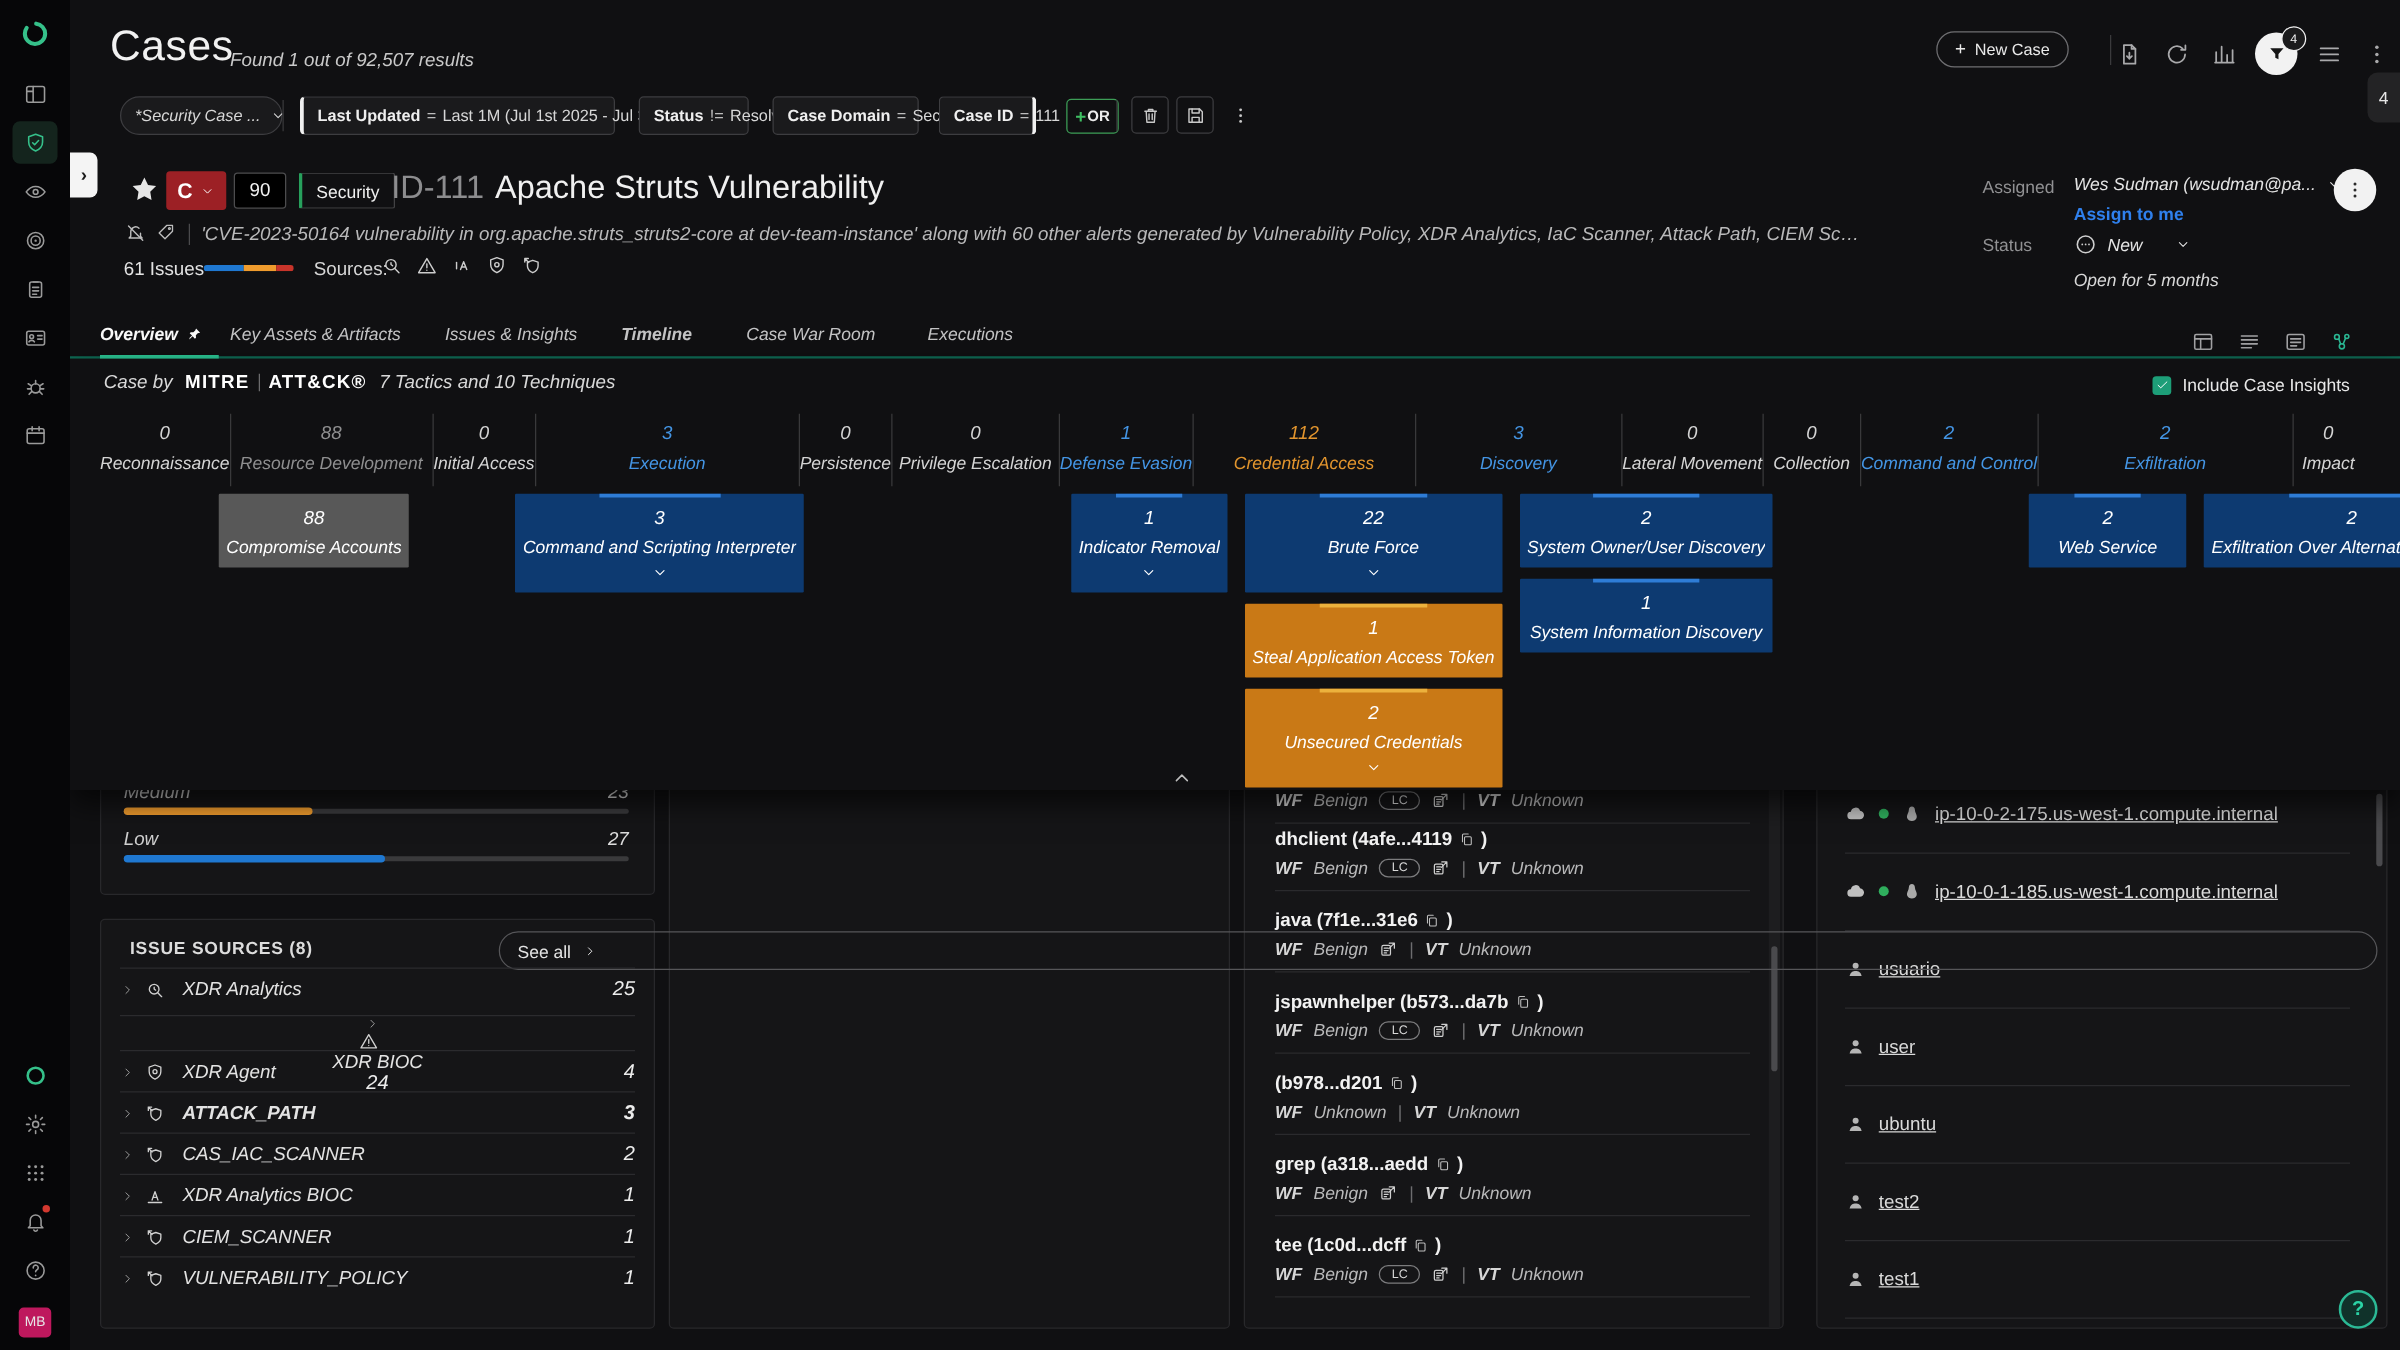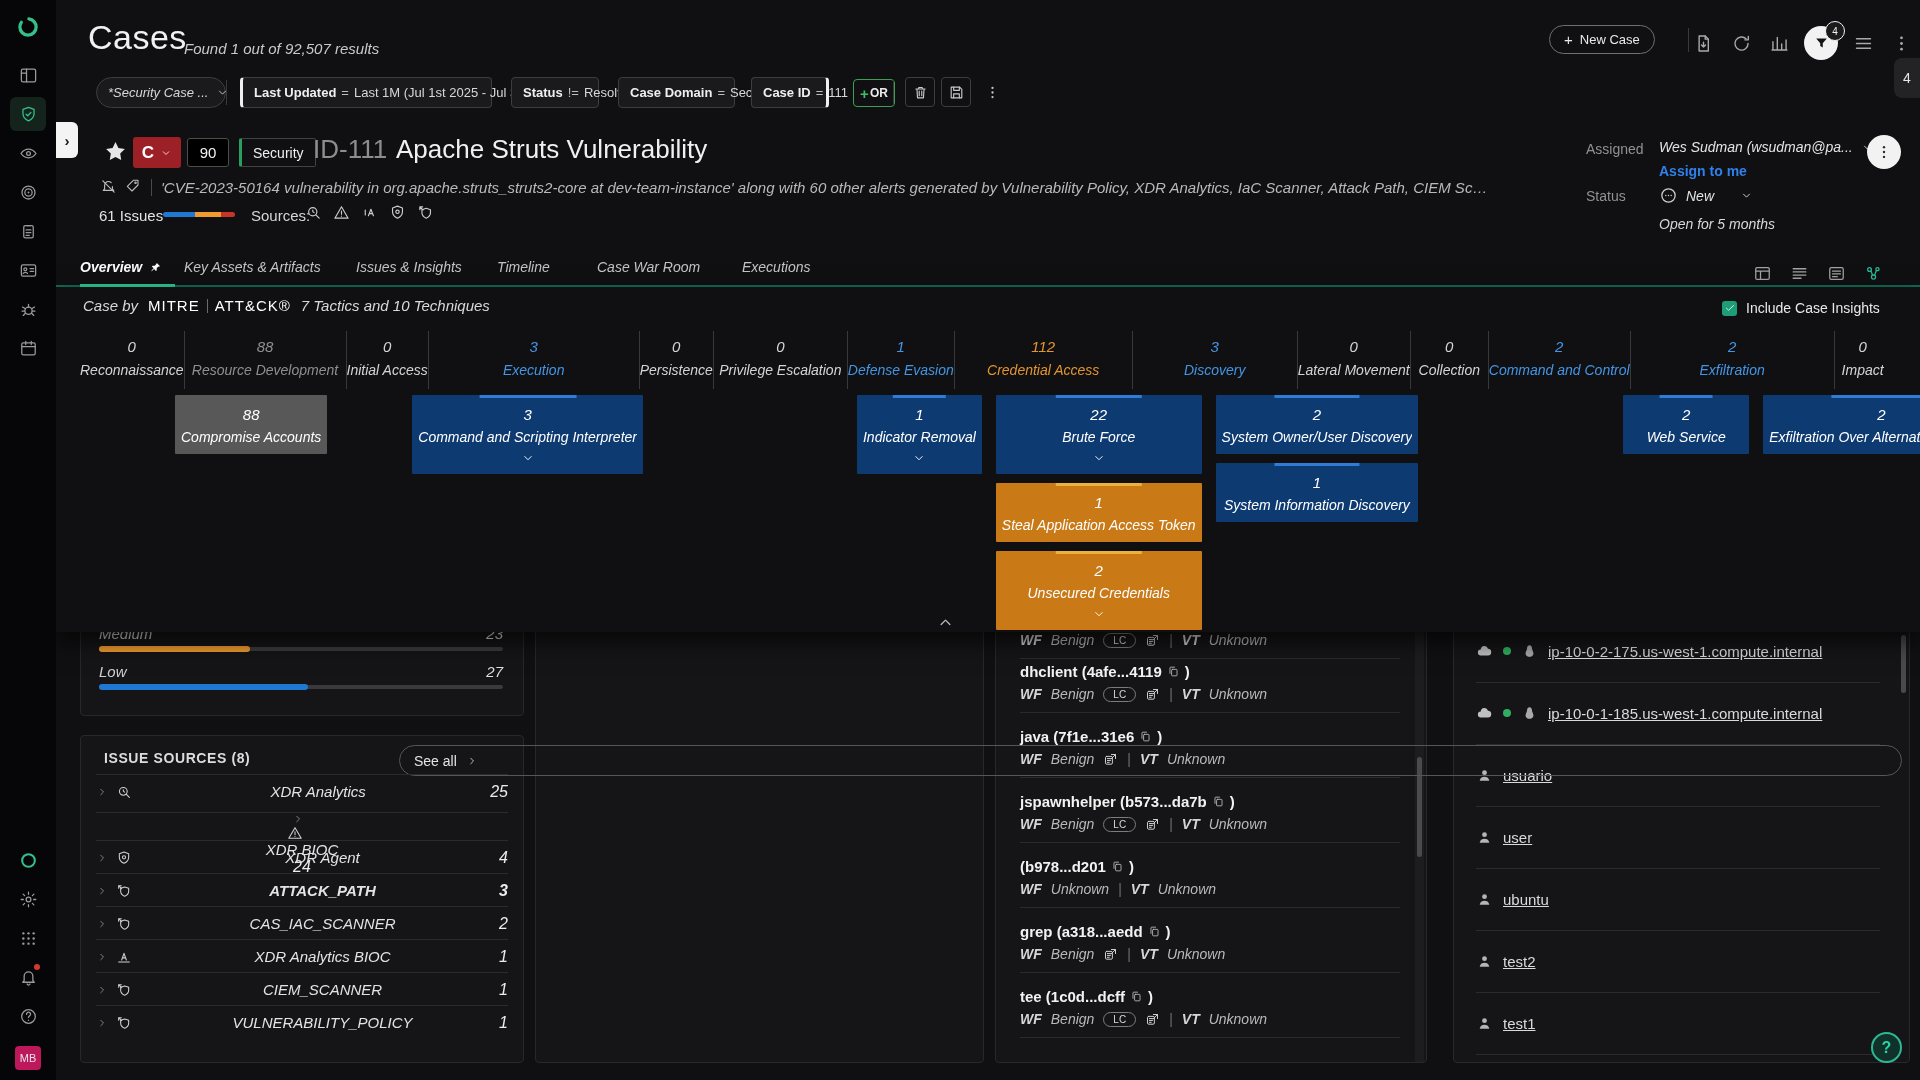--- a/index.html
+++ b/index.html
@@ -65,21 +65,21 @@
   .tab{position:absolute;top:259px;font-size:14px;color:#c3c3c4;display:flex;align-items:center;gap:7px;}
   .tab.active{color:#fafafa;font-weight:700;}
   .tab-underline{left:80px;top:284px;width:95px;height:3px;background:#2bc795;}
   .view-ic{top:265px;width:20px;height:20px;color:#a3a3a5;display:flex;align-items:center;justify-content:center;}
   .view-ic.active{color:#2bb995;}
 
   
   .mitre-layer{left:56px;top:287px;width:1864px;height:345px;background:#101012;z-index:3;box-shadow:0 10px 22px rgba(0,0,0,.65);}
   .mitre-bar{position:absolute;left:27px;top:10px;display:flex;align-items:center;gap:10px;font-size:15px;color:#d9d9d9;}
   .mitre-brand{display:flex;align-items:center;gap:7px;color:#fff;font-style:normal;}
-  .mitre-brand .b1{font-weight:400;letter-spacing:1px;font-size:15px;}
+  .mitre-brand .b1{font-weight:700;letter-spacing:1px;font-size:15px;}
   .mitre-brand .sep{width:1px;height:14px;background:#6b6b6d;}
   .include-box{position:absolute;left:1666px;top:13px;display:flex;align-items:center;gap:9px;font-size:14px;color:#e8e8e8;}
   .chk{width:15px;height:15px;border-radius:3px;background:#1d9e78;display:flex;align-items:center;justify-content:center;color:#fff;}
   .tactics{position:absolute;left:24px;top:44px;width:1812px;display:flex;}
   .t-col{box-sizing:border-box;border-right:1px solid #39393b;text-align:center;height:58px;padding-top:7px;}
   .t-col:last-child{border-right:none;}
   .t-count{font-size:15px;font-style:italic;}
   .t-label{font-size:14px;font-style:italic;margin-top:7px;white-space:nowrap;}
   .tone-plain{color:#d4d4d4;} .tone-dim{color:#8f8f90;} .tone-blue{color:#4495e4;} .tone-orange{color:#e2952e;}
   .tech-row{position:absolute;left:24px;top:108px;width:1812px;display:flex;align-items:flex-start;}
@@ -94,21 +94,21 @@
   .collapse-chev{left:936px;top:613px;color:#bdbdbd;z-index:4;}
 
   
   .card{position:absolute;background:#151517;border:1px solid #28282b;border-radius:4px;box-sizing:border-box;z-index:1;overflow:hidden;}
   .sevrow-label{position:absolute;left:18px;font-size:15px;color:#cfcfcf;}
   .sevrow-val{position:absolute;right:20px;font-size:15px;color:#dedede;}
   .sevbar{position:absolute;left:18px;width:404px;height:4px;background:#3a3a3c;border-radius:2px;}
   .sevbar .fill{height:6px;margin-top:-1px;border-radius:3px;}
   .is-header{position:absolute;left:24px;top:750px;font-size:14px;font-weight:700;letter-spacing:.6px;color:#dcdcdc;}
   .seeall{position:absolute;right:18px;top:745px;height:31px;border:1px solid #565659;border-radius:16px;display:flex;align-items:center;gap:9px;padding:0 14px;font-size:14px;color:#e4e4e4;box-sizing:border-box;}
-  .is-row{position:absolute;left:16px;width:412px;height:33px;display:flex;align-items:center;border-top:1px solid #2b2b2e;text-align:center;}
+  .is-row{position:absolute;left:16px;width:412px;height:33px;display:flex;align-items:center;border-top:1px solid #2b2b2e;}
   .is-row .chev{color:#9a9a9a;width:20px;display:flex;}
   .is-row .ric{width:30px;color:#d0d0d0;display:flex;}
   .is-row .lbl{flex:1;font-size:15px;color:#e3e3e3;}
   .is-row .val{font-size:16px;color:#ececec;}
   .proc-entry{position:absolute;left:24px;width:380px;border-bottom:1px solid #2a2a2d;}
   .proc-name{font-size:15px;font-weight:700;color:#f2f2f2;display:flex;align-items:center;gap:5px;white-space:nowrap;}
   .proc-status{display:flex;align-items:center;gap:9px;font-size:14px;color:#b9b9ba;margin:6px 0 10px;}
   .proc-status .wf{font-weight:700;color:#d6d6d6;font-style:italic;}
   .lc-badge{border:1px solid #7c7c7e;border-radius:9px;font-size:10px;padding:1px 9px;color:#d9d9d9;font-style:normal;}
   .pipe{color:#6d6d6f;}
@@ -459,21 +459,21 @@
             <path d="M14.5 3.5l6 6-3.6 1-2.7 2.7.2 3.8-1.6 1.6-3.4-3.9-4.9 4.8.5-2.4 3.6-3.6-3.5-3.2 1.6-1.6 3.8.2 2.7-2.7z" fill="currentColor" stroke="none"></path>
           </svg>
         </span>
       </div>
       <div class="tab it" style="left: 184px;">
         <span>Key Assets &amp; Artifacts</span>
       </div>
       <div class="tab it" style="left: 356px;">
         <span>Issues &amp; Insights</span>
       </div>
-      <div class="tab it" style="left: 497px;">
+      <div class="tab it" style="left: 497px; font-weight: bold;">
         <span>Timeline</span>
       </div>
       <div class="tab it" style="left: 597px;">
         <span>Case War Room</span>
       </div>
       <div class="tab it" style="left: 742px;">
         <span>Executions</span>
       </div>
     </div>
   <div class="abs" id="view-toggles" style="left:1752px;top:263px;display:flex;gap:17px;">

